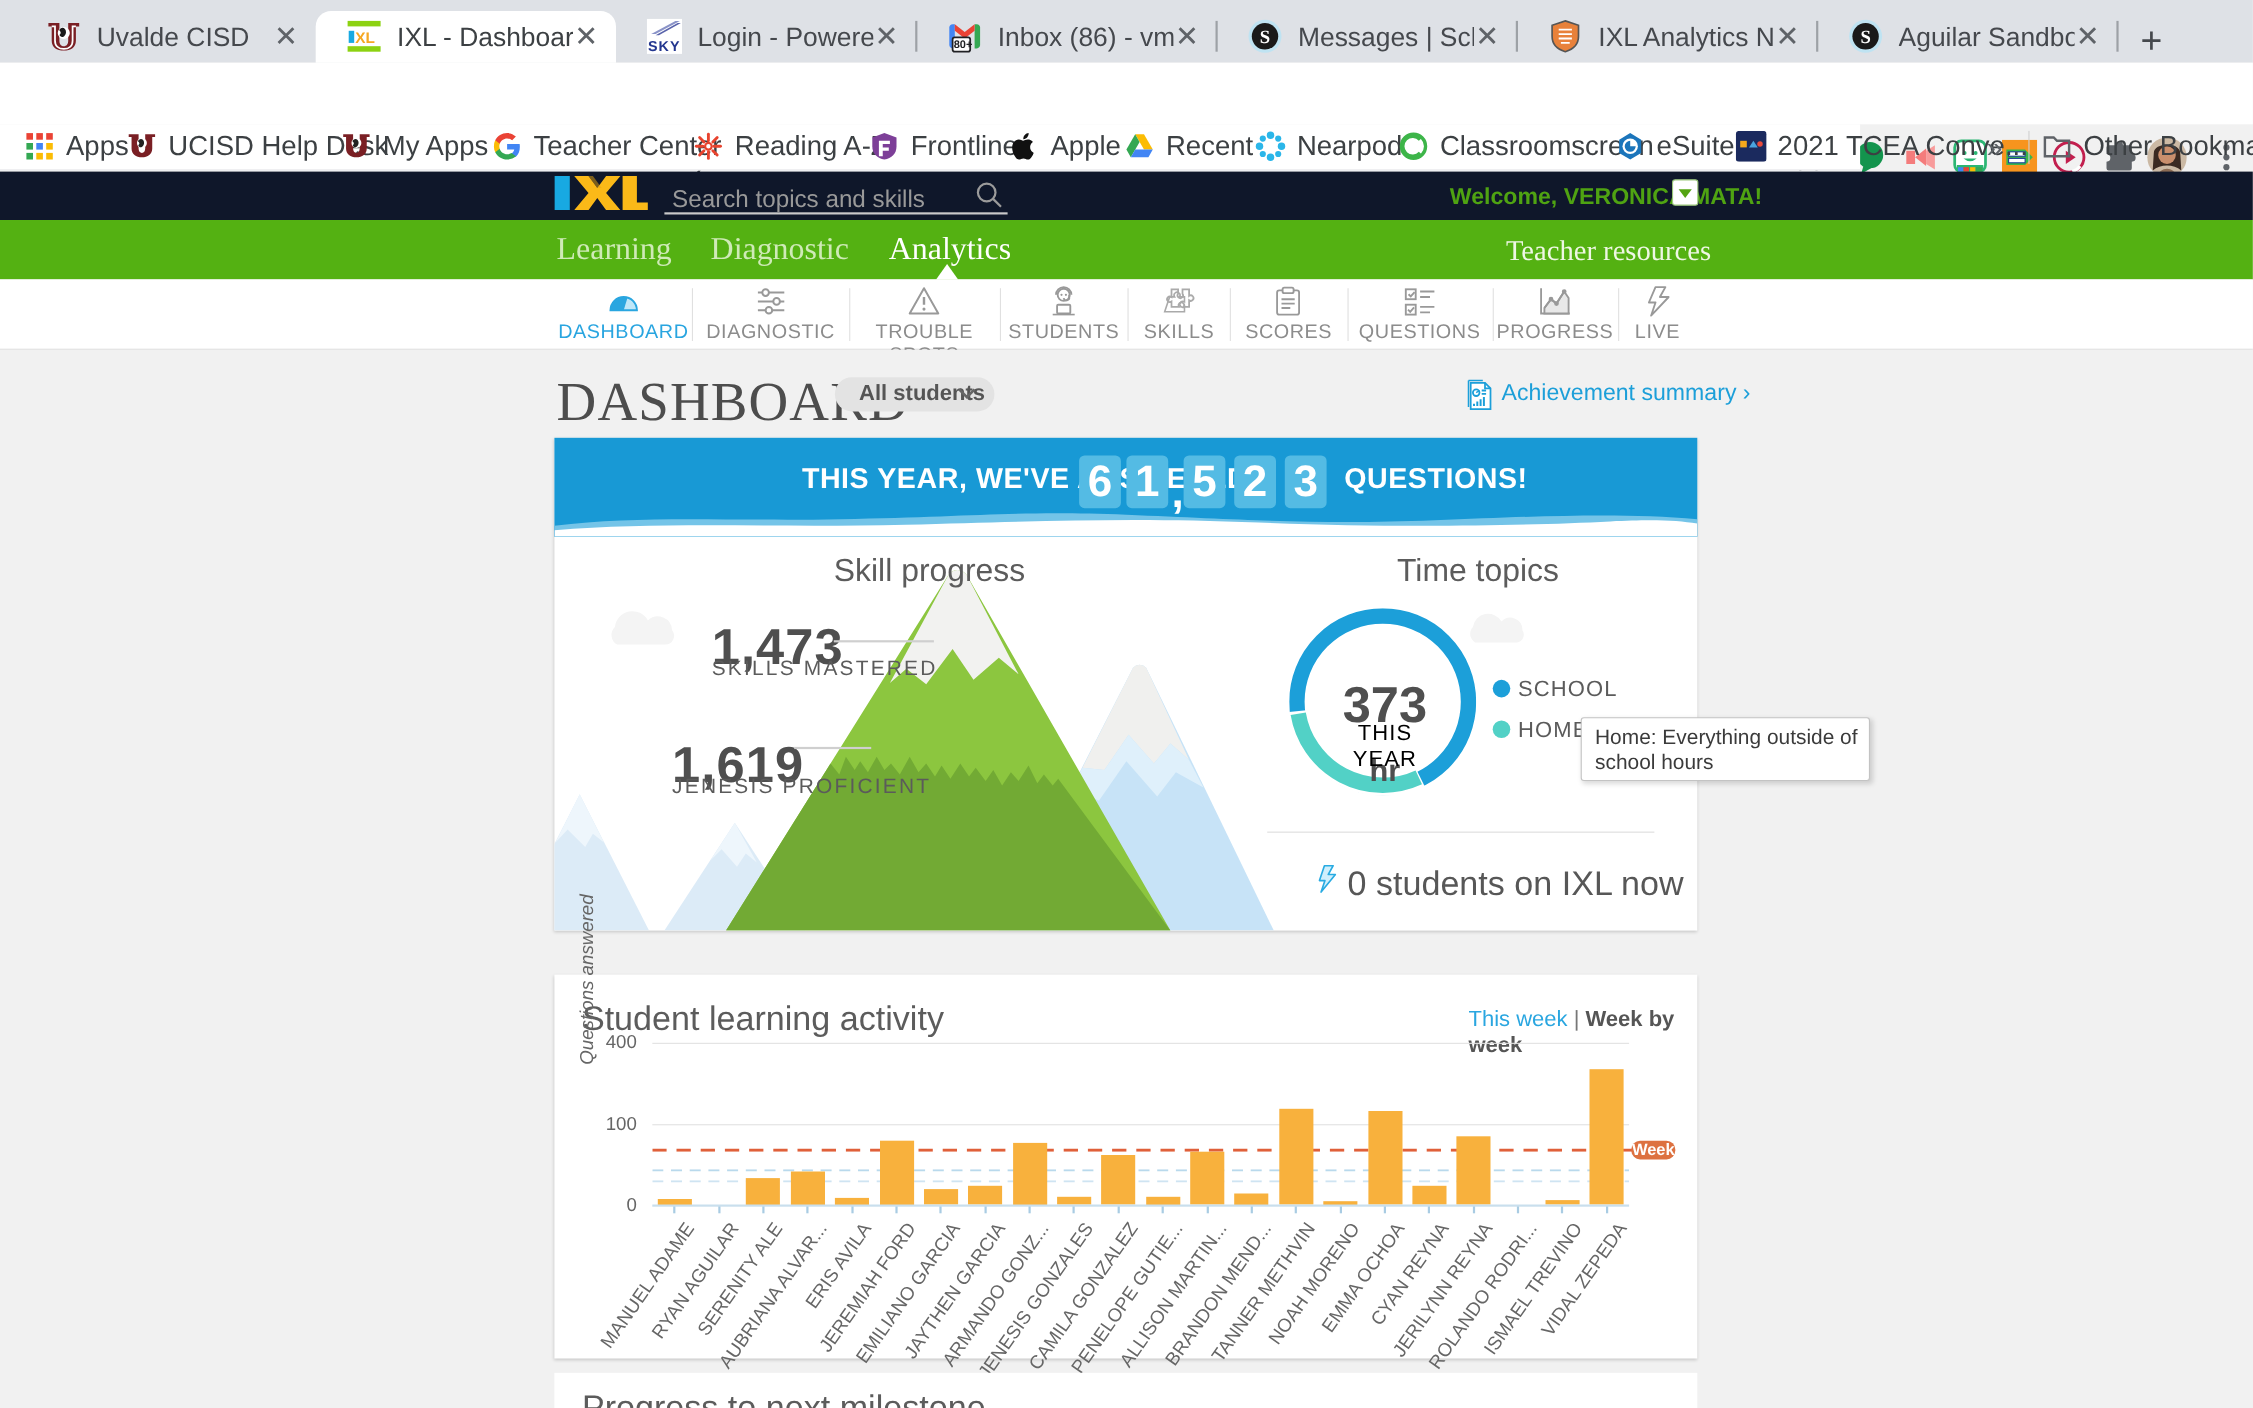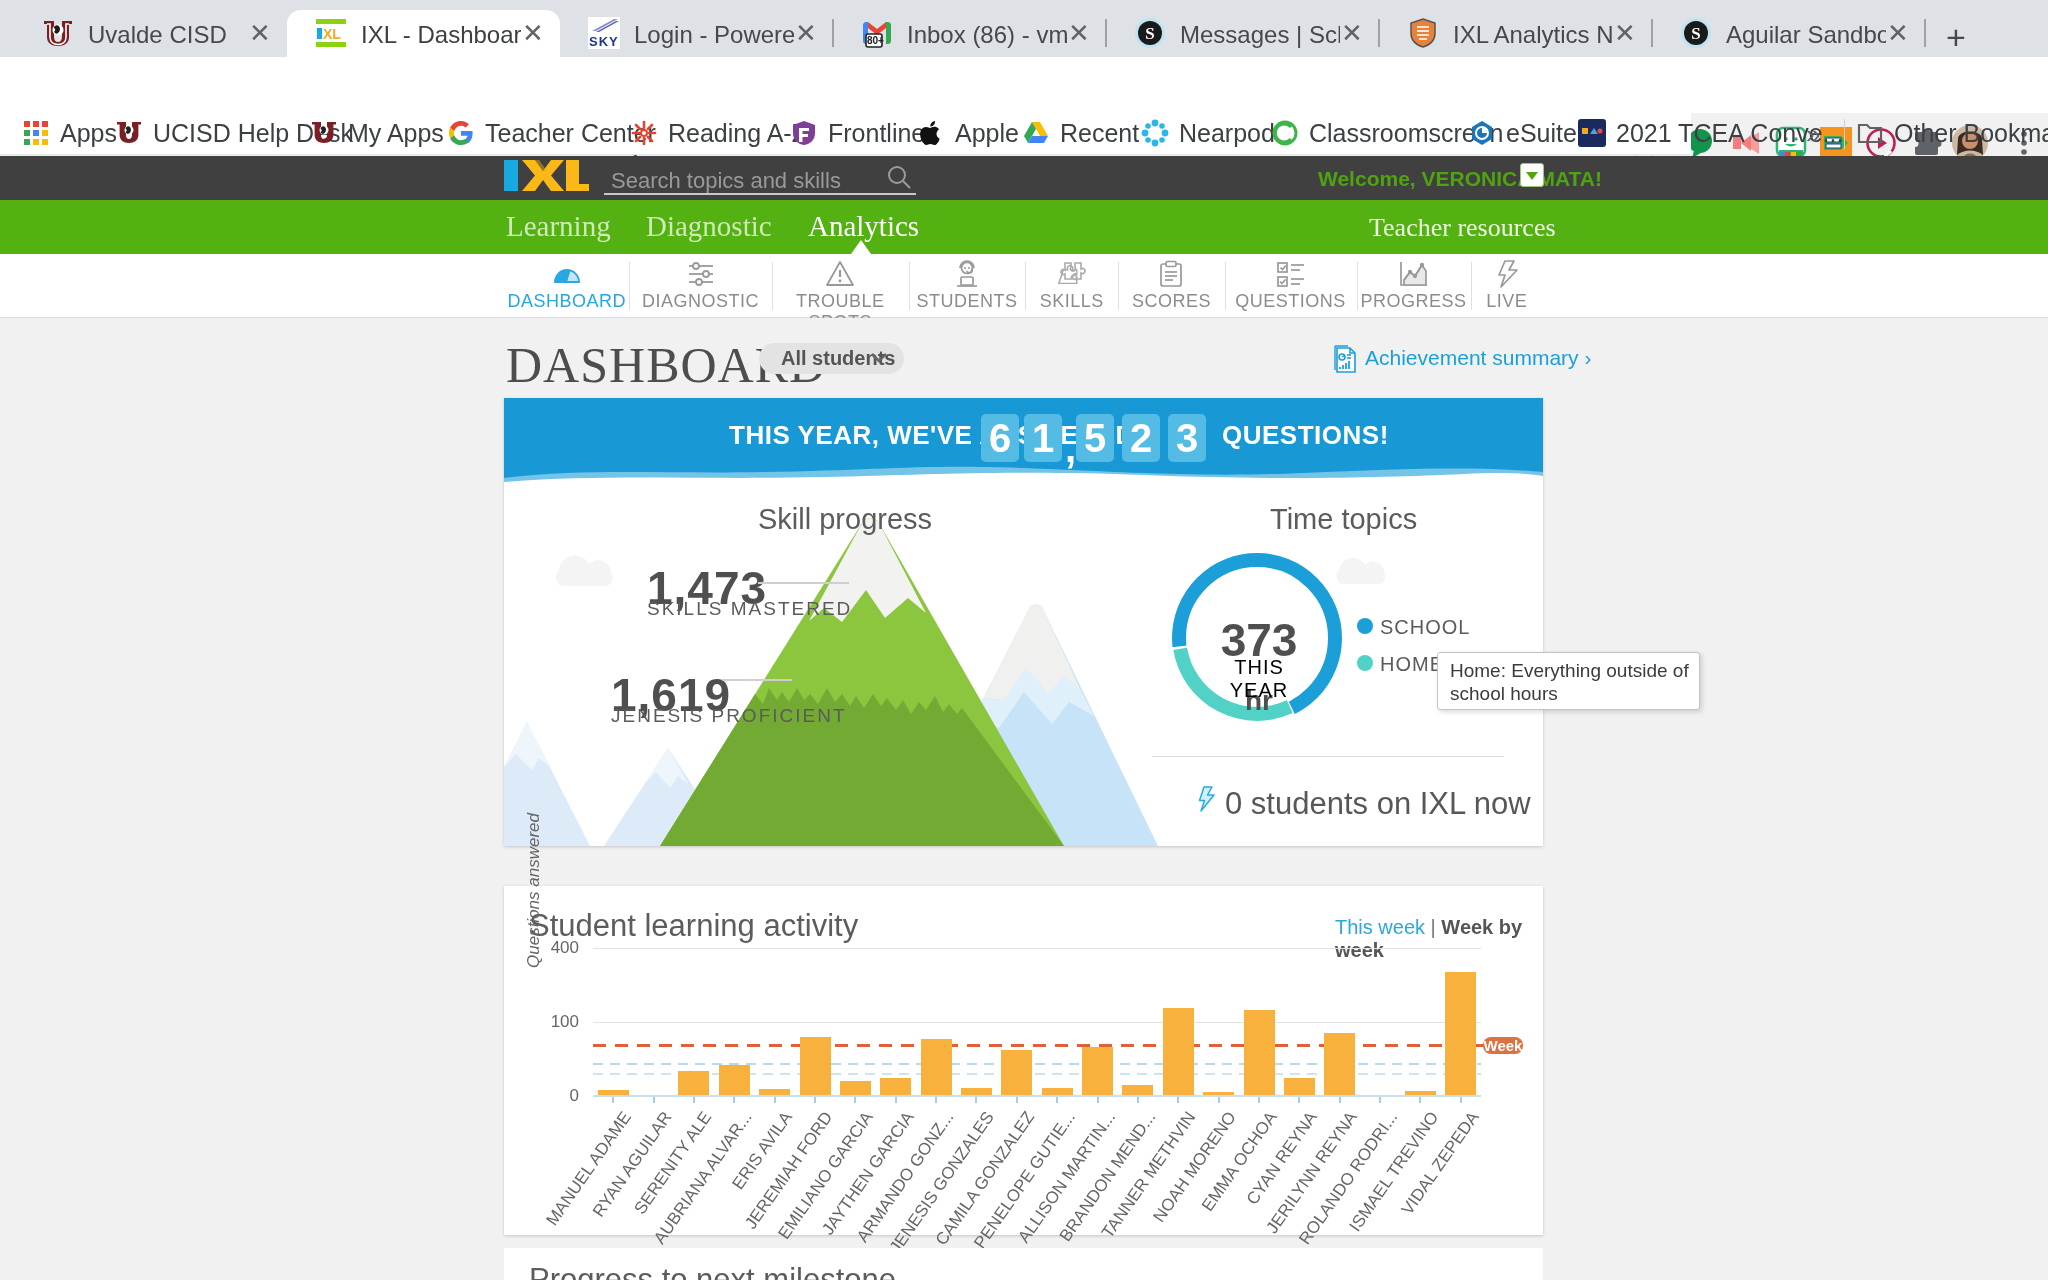--- a/index.html
+++ b/index.html
@@ -12,21 +12,21 @@
 .tabsep{position:absolute;top:19px;width:2px;height:28px;background:#9da1a6;}
 #activetab{position:absolute;left:287px;top:10px;width:273px;height:47px;background:#fff;border-radius:14px 14px 0 0;}
 #toolbar{position:absolute;left:0;top:57px;width:2048px;height:56px;background:#fff;}
 #omnibox{position:absolute;left:200px;top:67px;width:1467px;height:38px;border-radius:19px;background:#f0f2f4;}
 #urltxt{position:absolute;left:490px;top:73px;font-size:26px;color:#3c4043;letter-spacing:0.2px;}
 #bookbar{position:absolute;left:0;top:113px;width:1691px;height:42px;background:#fff;border-bottom:1px solid #e4e5e8;}
 .bk{position:absolute;top:3px;height:36px;font-size:25px;color:#3c4043;white-space:nowrap;}
 .bk .bi{position:absolute;left:0;top:3px;width:28px;height:28px;}
 .bk .bt{position:absolute;left:38px;top:3px;}
 
-#ixlhead{position:absolute;left:0;top:156px;width:2048px;height:44px;background:#404040;padding-left:36px;}
+#ixlhead{position:absolute;left:0;top:156px;width:2048px;height:44px;background:#0f172a;padding-left:36px;}
 #greennav{position:absolute;left:0;top:200px;width:2048px;height:54px;background:#54b112;color:#fff;font-family:"Liberation Serif",serif;}
 .gitem{position:absolute;top:10px;font-size:29px;color:#cfeab7;}
 #subnav{position:absolute;left:0;top:254px;width:2048px;height:64px;background:#fff;border-bottom:1px solid #dcdcdc;}
 .sn{position:absolute;top:0;height:63px;text-align:center;}
 .sn .lbl{position:absolute;left:0;right:0;top:37px;font-size:18px;letter-spacing:0.5px;color:#8c8c8c;}
 .sn svg{position:absolute;top:6px;left:50%;transform:translateX(-50%);}
 .snsep{position:absolute;top:8px;width:1px;height:48px;background:#e0e0e0;}
 
 #content{position:absolute;left:0;top:318px;width:2048px;height:962px;background:#f1f1f1;}
 .card{position:absolute;left:504px;width:1039px;background:#fff;box-shadow:0 1px 3px rgba(0,0,0,0.18);}

